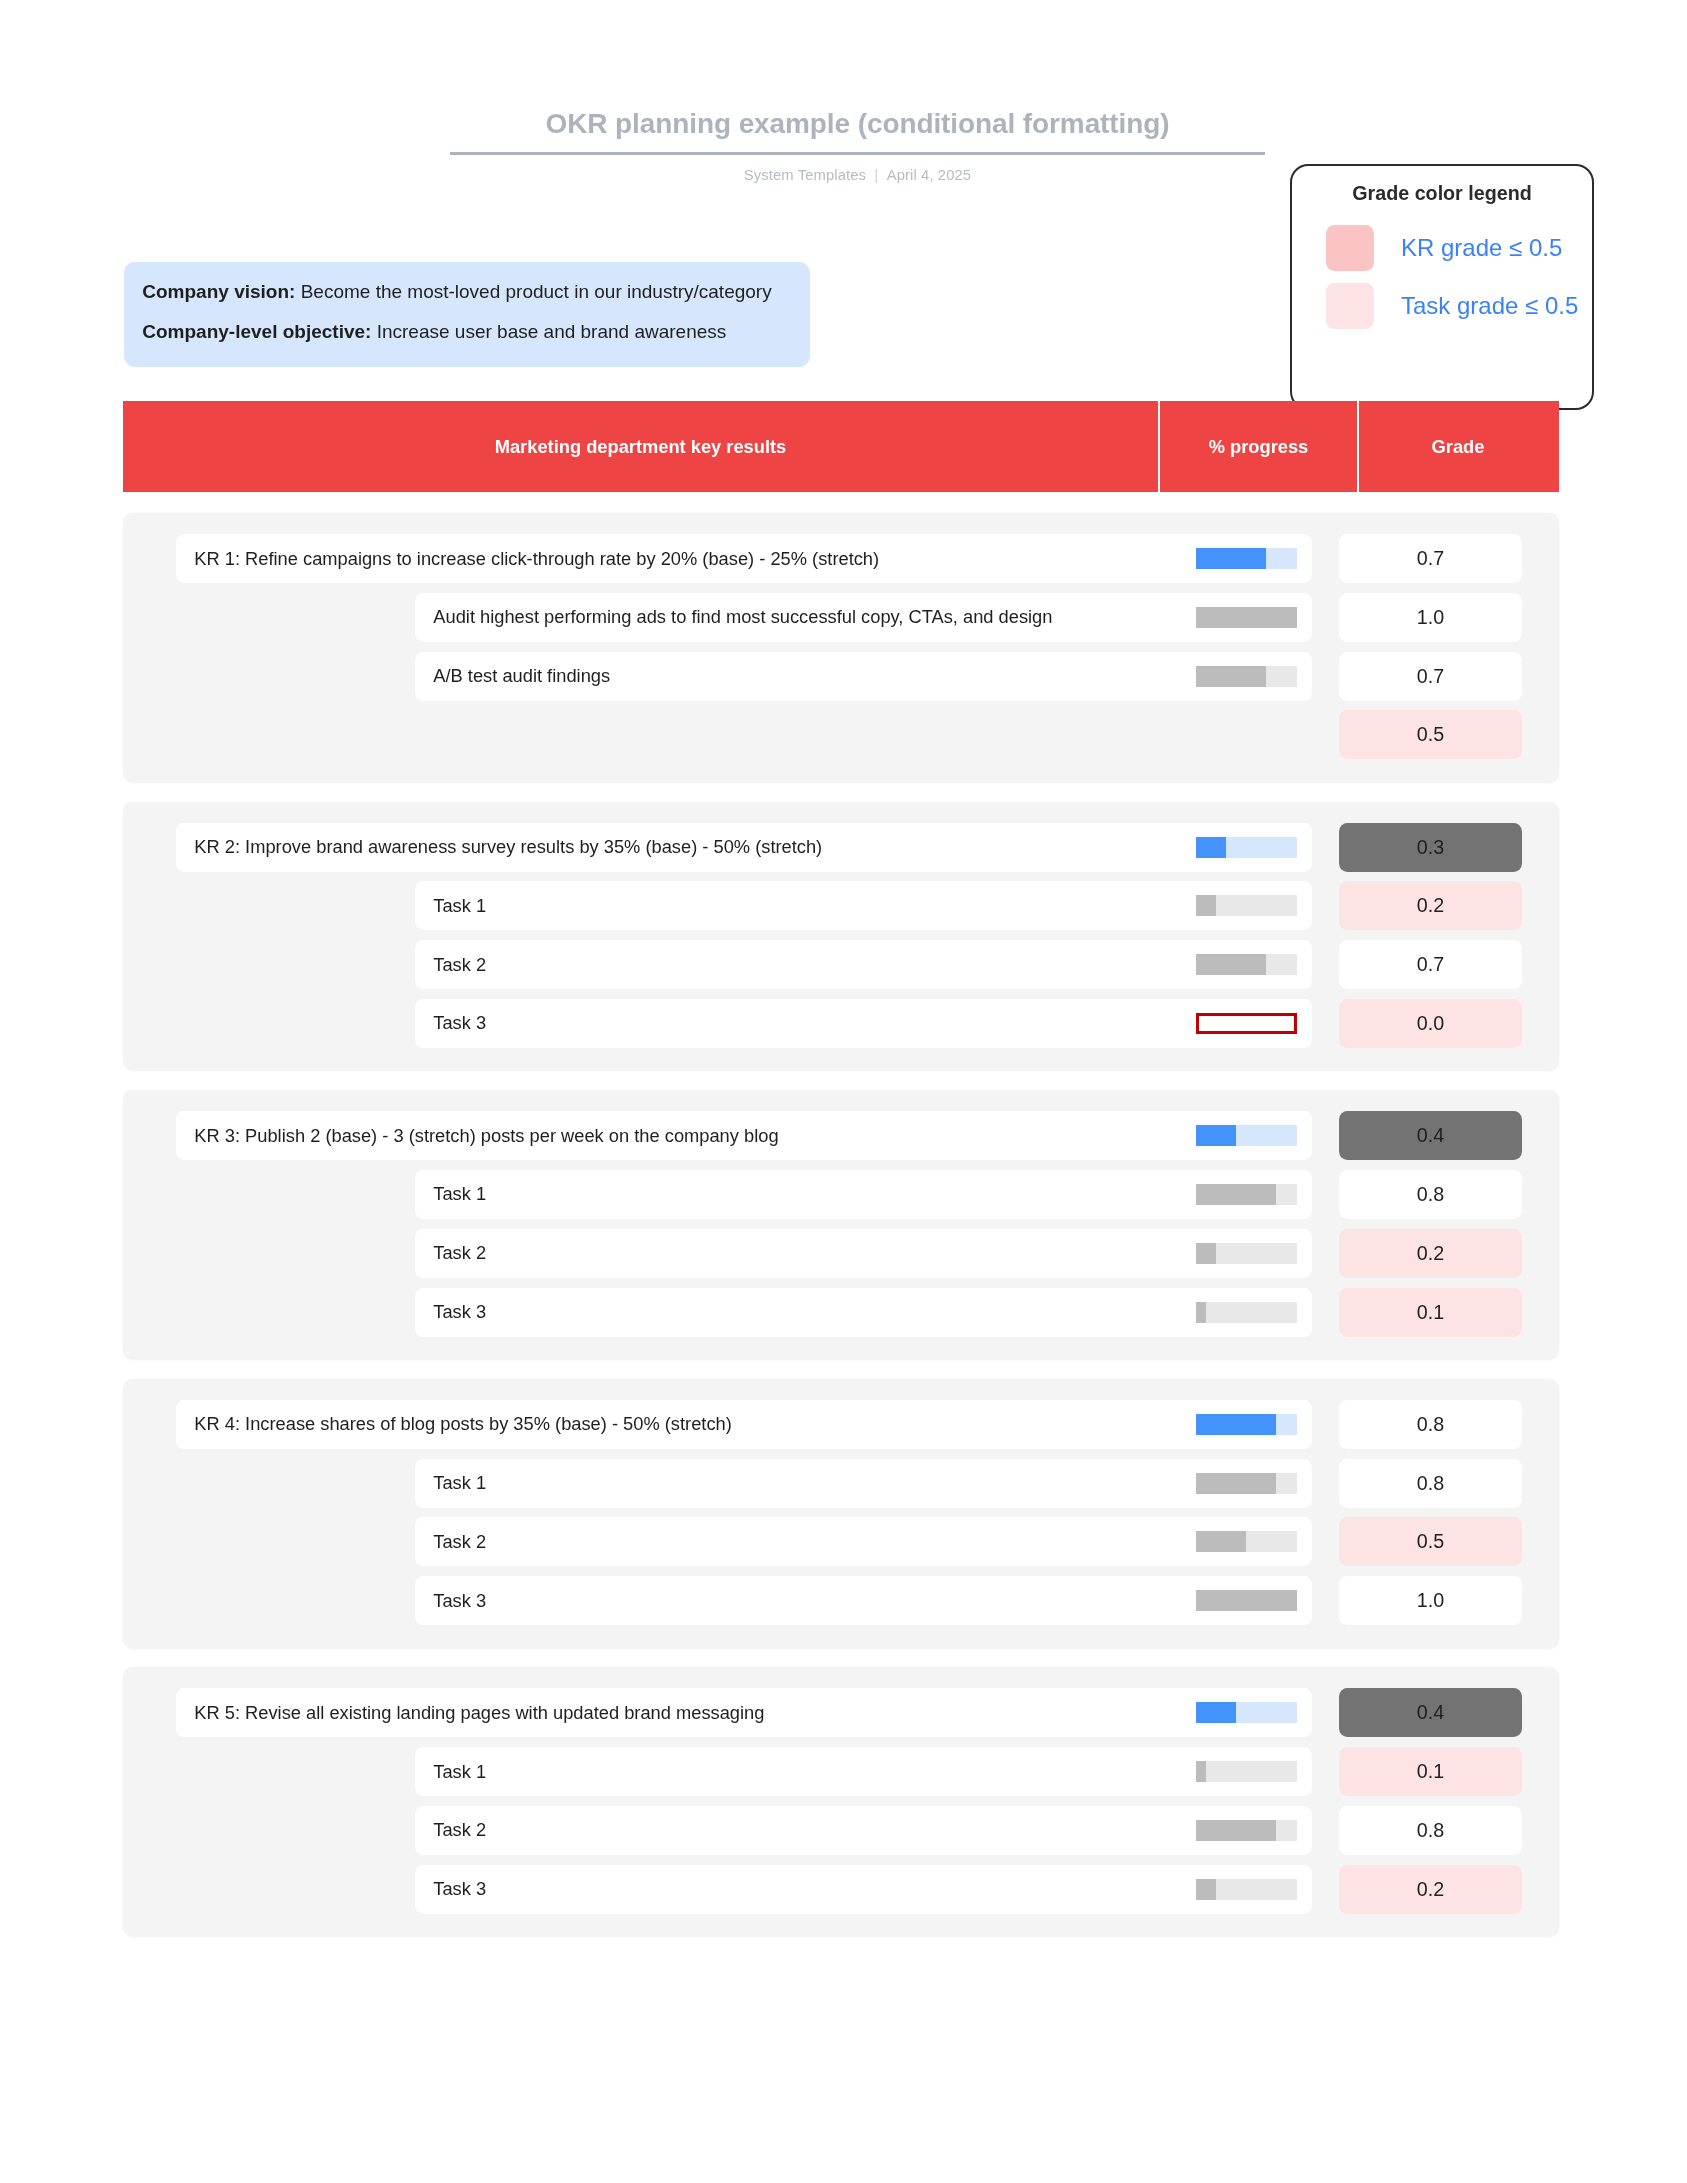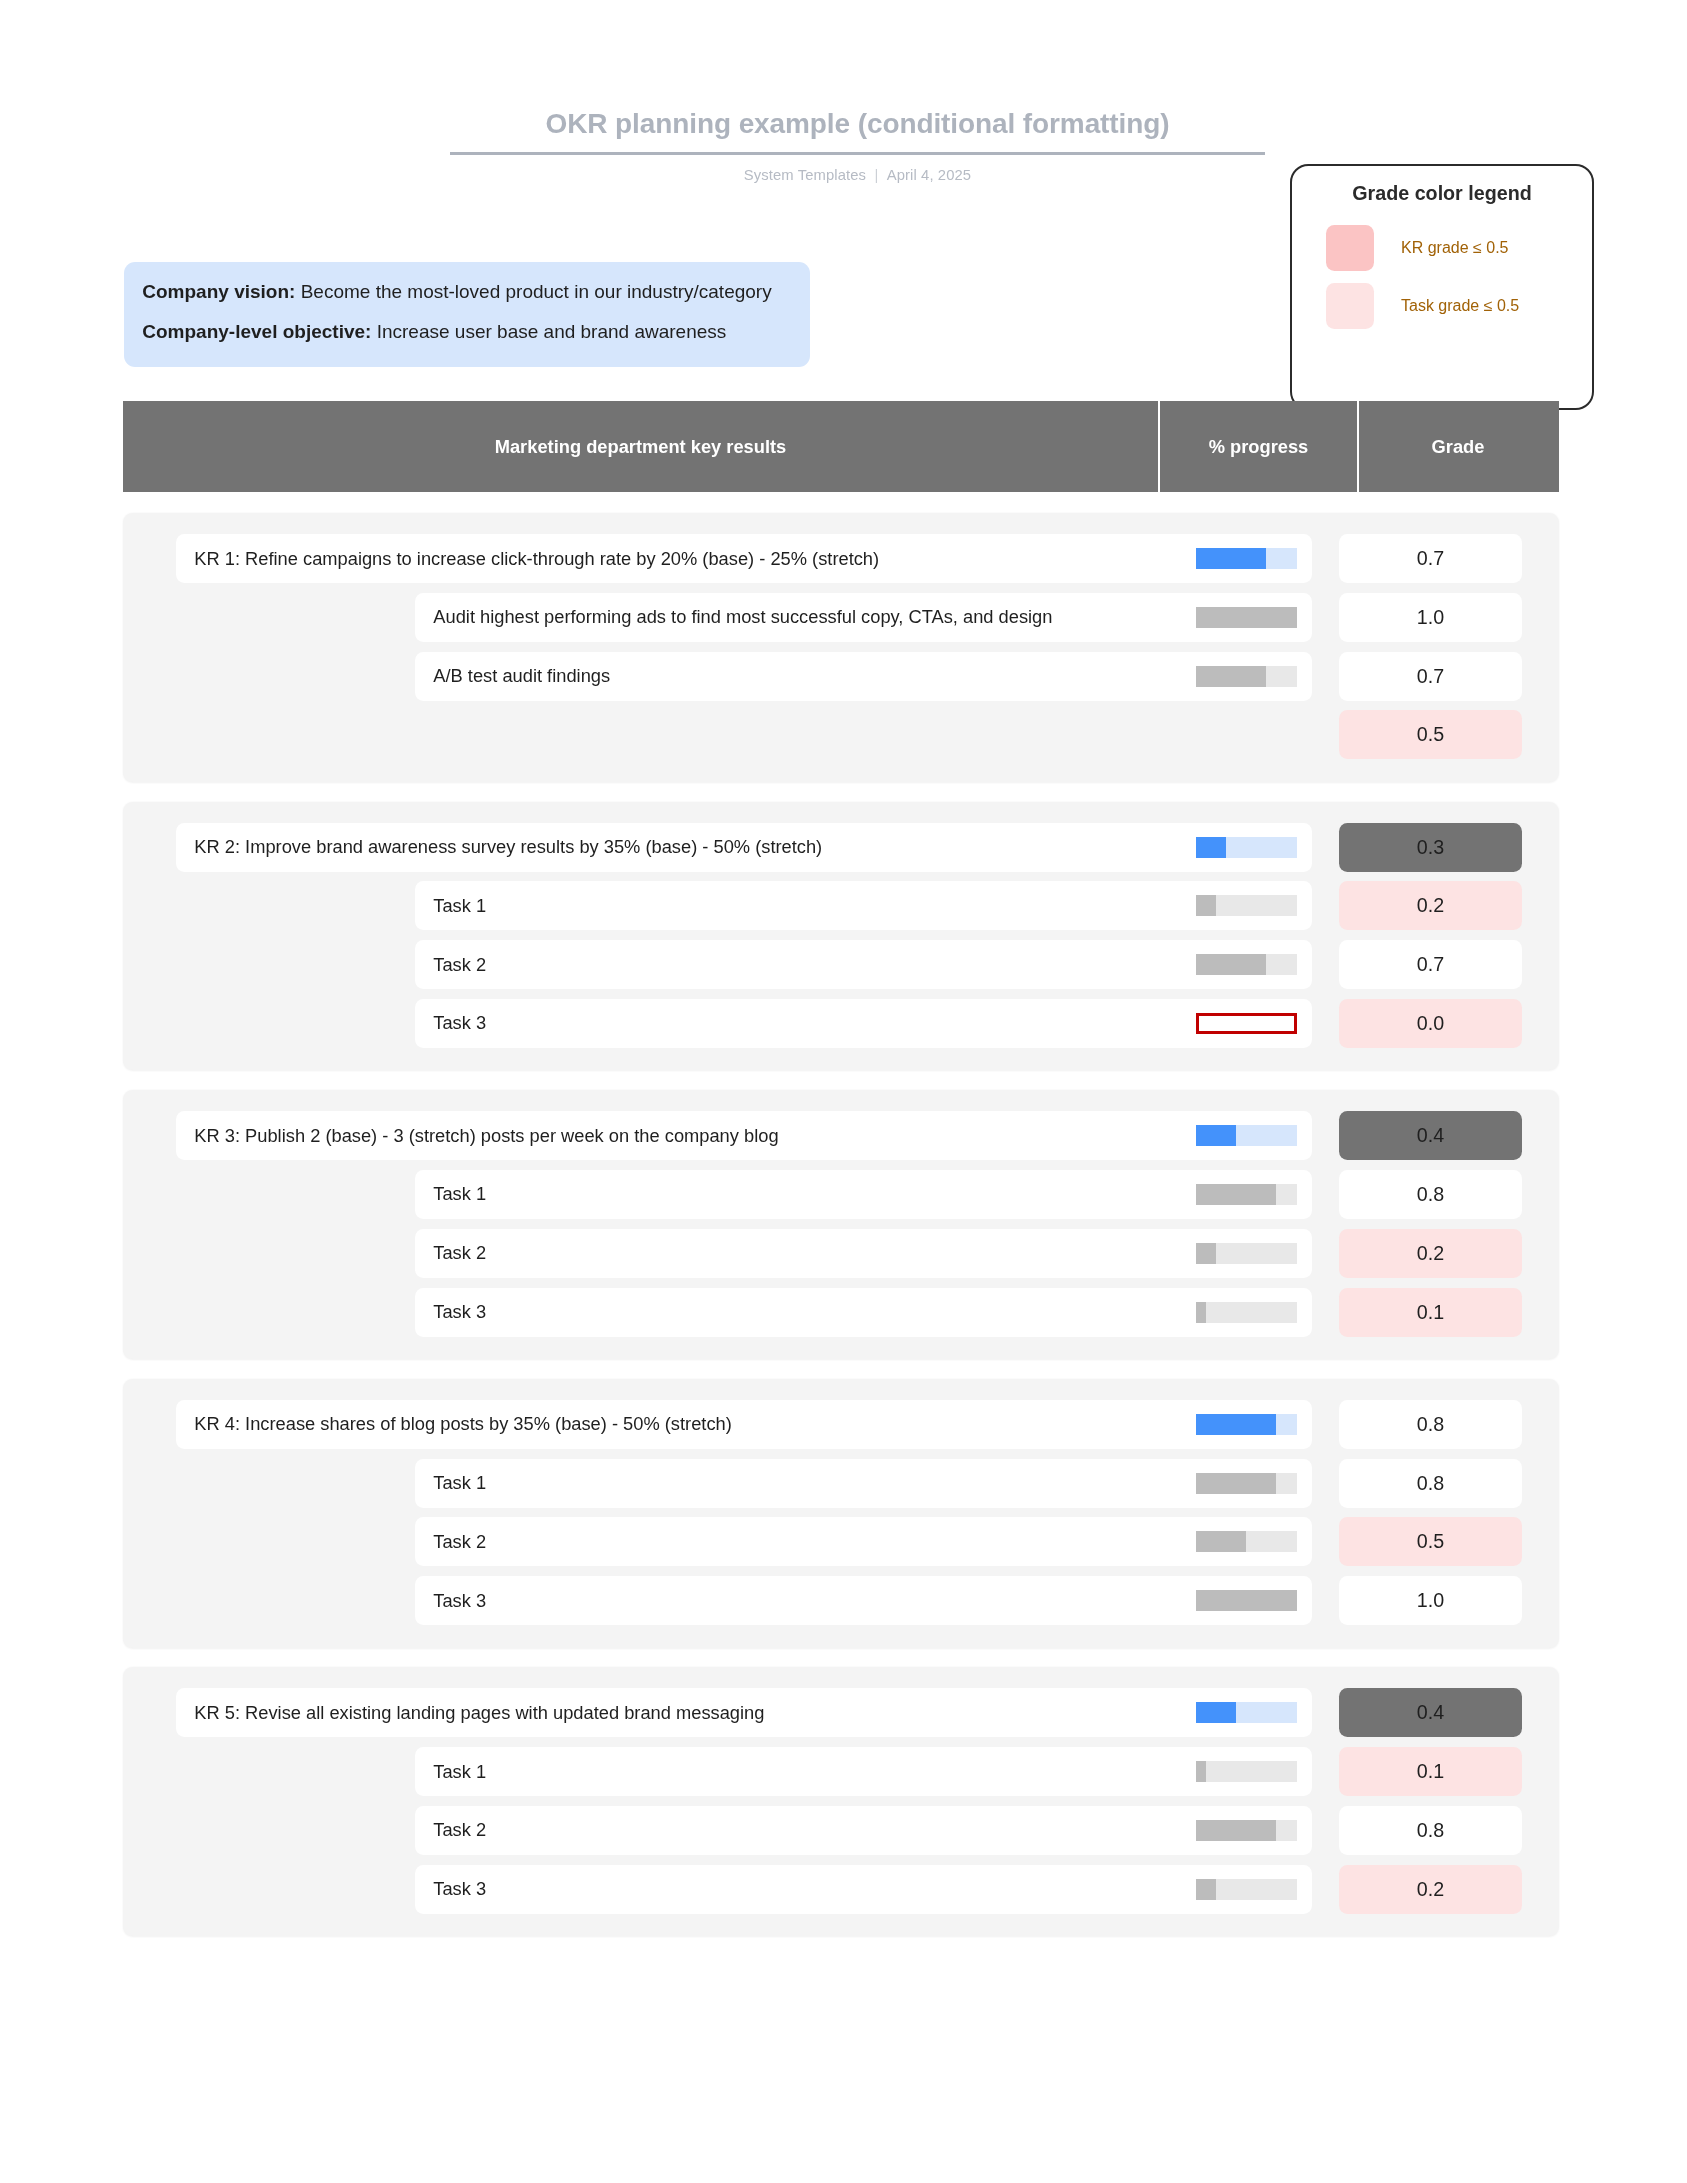--- a/index.html
+++ b/index.html
@@ -76,22 +76,22 @@
     height: 58px;
   }
   .swatch {
     width: 48px;
     height: 46px;
     border-radius: 8.4px;
     flex: 0 0 auto;
   }
   .legend-label {
     margin-left: 27px;
-    font-size: 16px;
-    color: #a16207;
+    font-size: 24px;
+    color: #3b82f6;
     white-space: nowrap;
   }
 
   
   .info-box {
     position: absolute;
     left: 124px;
     width: 686px;
     background: #d6e6fc;
     border-radius: 11.2px;
@@ -106,21 +106,21 @@
   #objective-box { top: 302px; height: 65px; }
 
   
   .table-header {
     position: absolute;
     left: 123px;
     top: 401px;
     width: 1436px;
     height: 91px;
     display: flex;
-    background: #737373;
+    background: #ef4444;
   }
   .th {
     display: flex;
     align-items: center;
     justify-content: center;
     color: #ffffff;
     font-size: 18.3px;
     font-weight: bold;
     box-sizing: border-box;
   }

